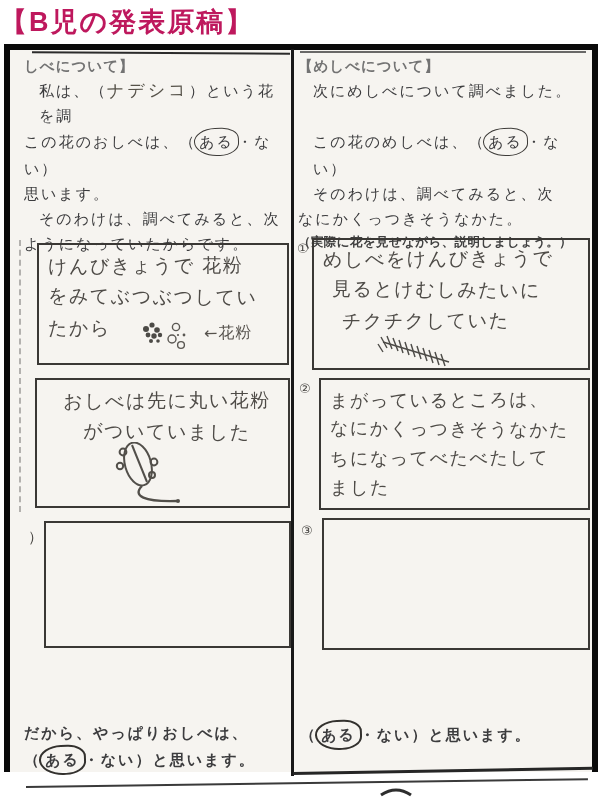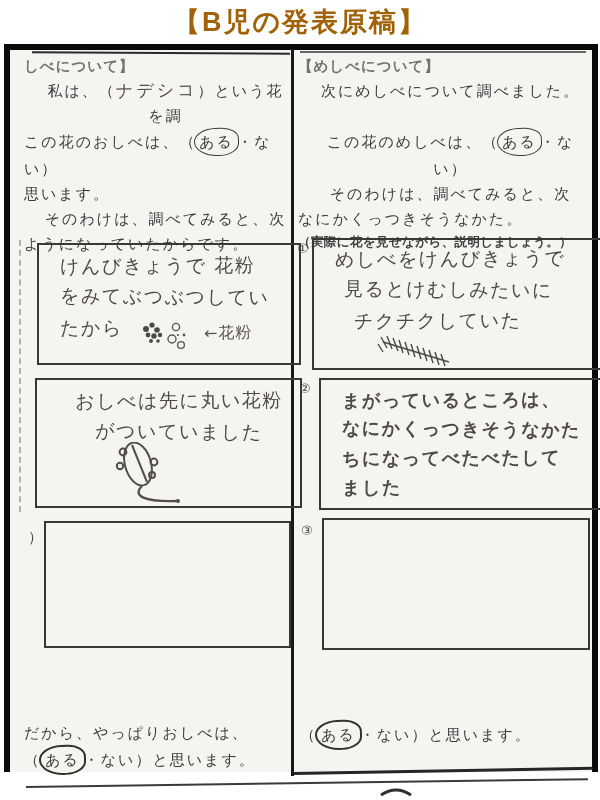--- a/index.html
+++ b/index.html
@@ -2,67 +2,67 @@
 <html><head>
 <meta charset="utf-8">
 <style>
   html,body{margin:0;padding:0;}
   body{
     width:600px;height:800px;position:relative;overflow:hidden;
     background:#ffffff;
     font-family:"Liberation Sans",sans-serif;
   }
   .title{
-    position:absolute;top:4px;left:0;width:600px;text-align:center;
-    font-size:27px;font-weight:800;letter-spacing:2px;color:#a16207;
+    position:absolute;top:4px;left:0;width:600px;
+    font-size:27px;font-weight:800;letter-spacing:2px;color:#be185d;
   }
   
   .sheet{
     position:absolute;left:4px;top:44px;width:582px;height:722px;
     border-left:6px solid #0a0a0a;border-top:6px solid #0a0a0a;border-right:6px solid #0a0a0a;
     background:#f6f4f0;
   }
   .divider{position:absolute;left:291px;top:49px;width:3px;height:727px;background:#181818;}
   .topline-left{position:absolute;left:32px;top:52px;width:258px;height:2px;background:#2b2b2b;transform:rotate(.3deg);}
   .topline-right{position:absolute;left:300px;top:51px;width:286px;height:2px;background:#3a3a3a;opacity:.75;}
   .left-dashed{position:absolute;left:19px;top:240px;height:272px;width:0;border-left:2px dashed rgba(80,78,74,.4);}
 
   
   .ptext{color:#3c3c3e;font-size:15px;line-height:25px;letter-spacing:2px;font-weight:500;}
   .pblock{position:absolute;}
   .pblock .hdr{font-weight:800;font-size:14.5px;letter-spacing:1px;color:#737373;line-height:23px;}
-  .pblock .ind{padding-left:15px;text-align:center;}
+  .pblock .ind{padding-left:15px;}
   .pblock .gap{margin-top:25px;}
   .pblock .instr{font-weight:800;font-size:12.5px;letter-spacing:.4px;line-height:22px;color:#404040;}
   .lblock{left:24px;top:55px;width:268px;}
   .rblock{left:298px;top:55px;width:290px;}
 
   
   .circ{
     display:inline-block;border:1.7px solid #3d3b38;border-radius:55% 45% 50% 60%;
     padding:0 4px 1px 4px;transform:rotate(-2deg);margin:0 -2px;
   }
   .circ.heavy{border-width:2.2px;border-color:#33312e;}
 
   
-  .hand{font-family:"DejaVu Sans",sans-serif;color:#4e4b47;padding-left:12px;}
+  .hand{font-family:"DejaVu Sans",sans-serif;color:#4e4b47;}
   .hand-inline{font-family:"DejaVu Sans",sans-serif;color:#565249;font-size:17px;letter-spacing:3px;transform:rotate(-1deg);display:inline-block;}
 
   .hwbox{position:absolute;border:2px solid #3a3835;background:transparent;}
   .hwbox .hl{font-size:19px;line-height:31px;letter-spacing:1.5px;padding-left:9px;white-space:nowrap;}
   .hwbox .hl.r1{transform:rotate(-.4deg);}
   .hwbox .hl.r2{transform:rotate(.5deg);}
   .hwbox .hl.r3{transform:rotate(-.3deg);}
   .hwbox.small .hl{font-size:18px;line-height:29px;}
 
   .boxnum{position:absolute;font-size:13px;color:#4a4845;font-family:"DejaVu Sans",sans-serif;}
   .pollen-row{position:absolute;left:95px;top:68px;display:flex;align-items:center;}
   .pollen-label{font-size:16px;letter-spacing:1px;color:#55514c;transform:rotate(-2deg);}
 
-  .footer{position:absolute;width:280px;}
+  .footer{position:absolute;width:280px;font-weight:bold;}
 
   .botline-full{position:absolute;left:26px;top:786px;width:562px;height:2px;background:#3a3a3a;transform:rotate(-.8deg);transform-origin:left center;}
   .botline-right{position:absolute;left:293px;top:772px;width:300px;height:3px;background:#262626;transform:rotate(-1deg);transform-origin:left center;}
   .curl{position:absolute;left:377px;top:785px;}
 </style>
 </head>
 <body>
 
 <div class="title">【B児の発表原稿】</div>
 
@@ -168,21 +168,21 @@
       <line x1="60" y1="16" x2="64" y2="29"></line>
         <line x1="66" y1="18" x2="70" y2="31"></line>
       <line x1="72" y1="20" x2="76" y2="32"></line>
         <line x1="9" y1="10" x2="14" y2="18"></line>
     </g>
   </svg>
 </div>
 
 <span class="boxnum" style="left:299px;top:381px;">②</span>
 <div class="hwbox hand small" style="left:319px;top:378px;width:267px;height:128px;">
-  <div style="padding-top:5px;font-weight:bold;">
+  <div style="padding-top:5px;">
     <div class="hl r1">まがっているところは、</div>
     <div class="hl r2">なにかくっつきそうなかた</div>
     <div class="hl r3">ちになってべたべたして</div>
     <div class="hl r1">ました</div>
   </div>
 </div>
 
 <span class="boxnum" style="left:301px;top:523px;">③</span>
 <div class="hwbox" style="left:322px;top:518px;width:264px;height:128px;"></div>
 

